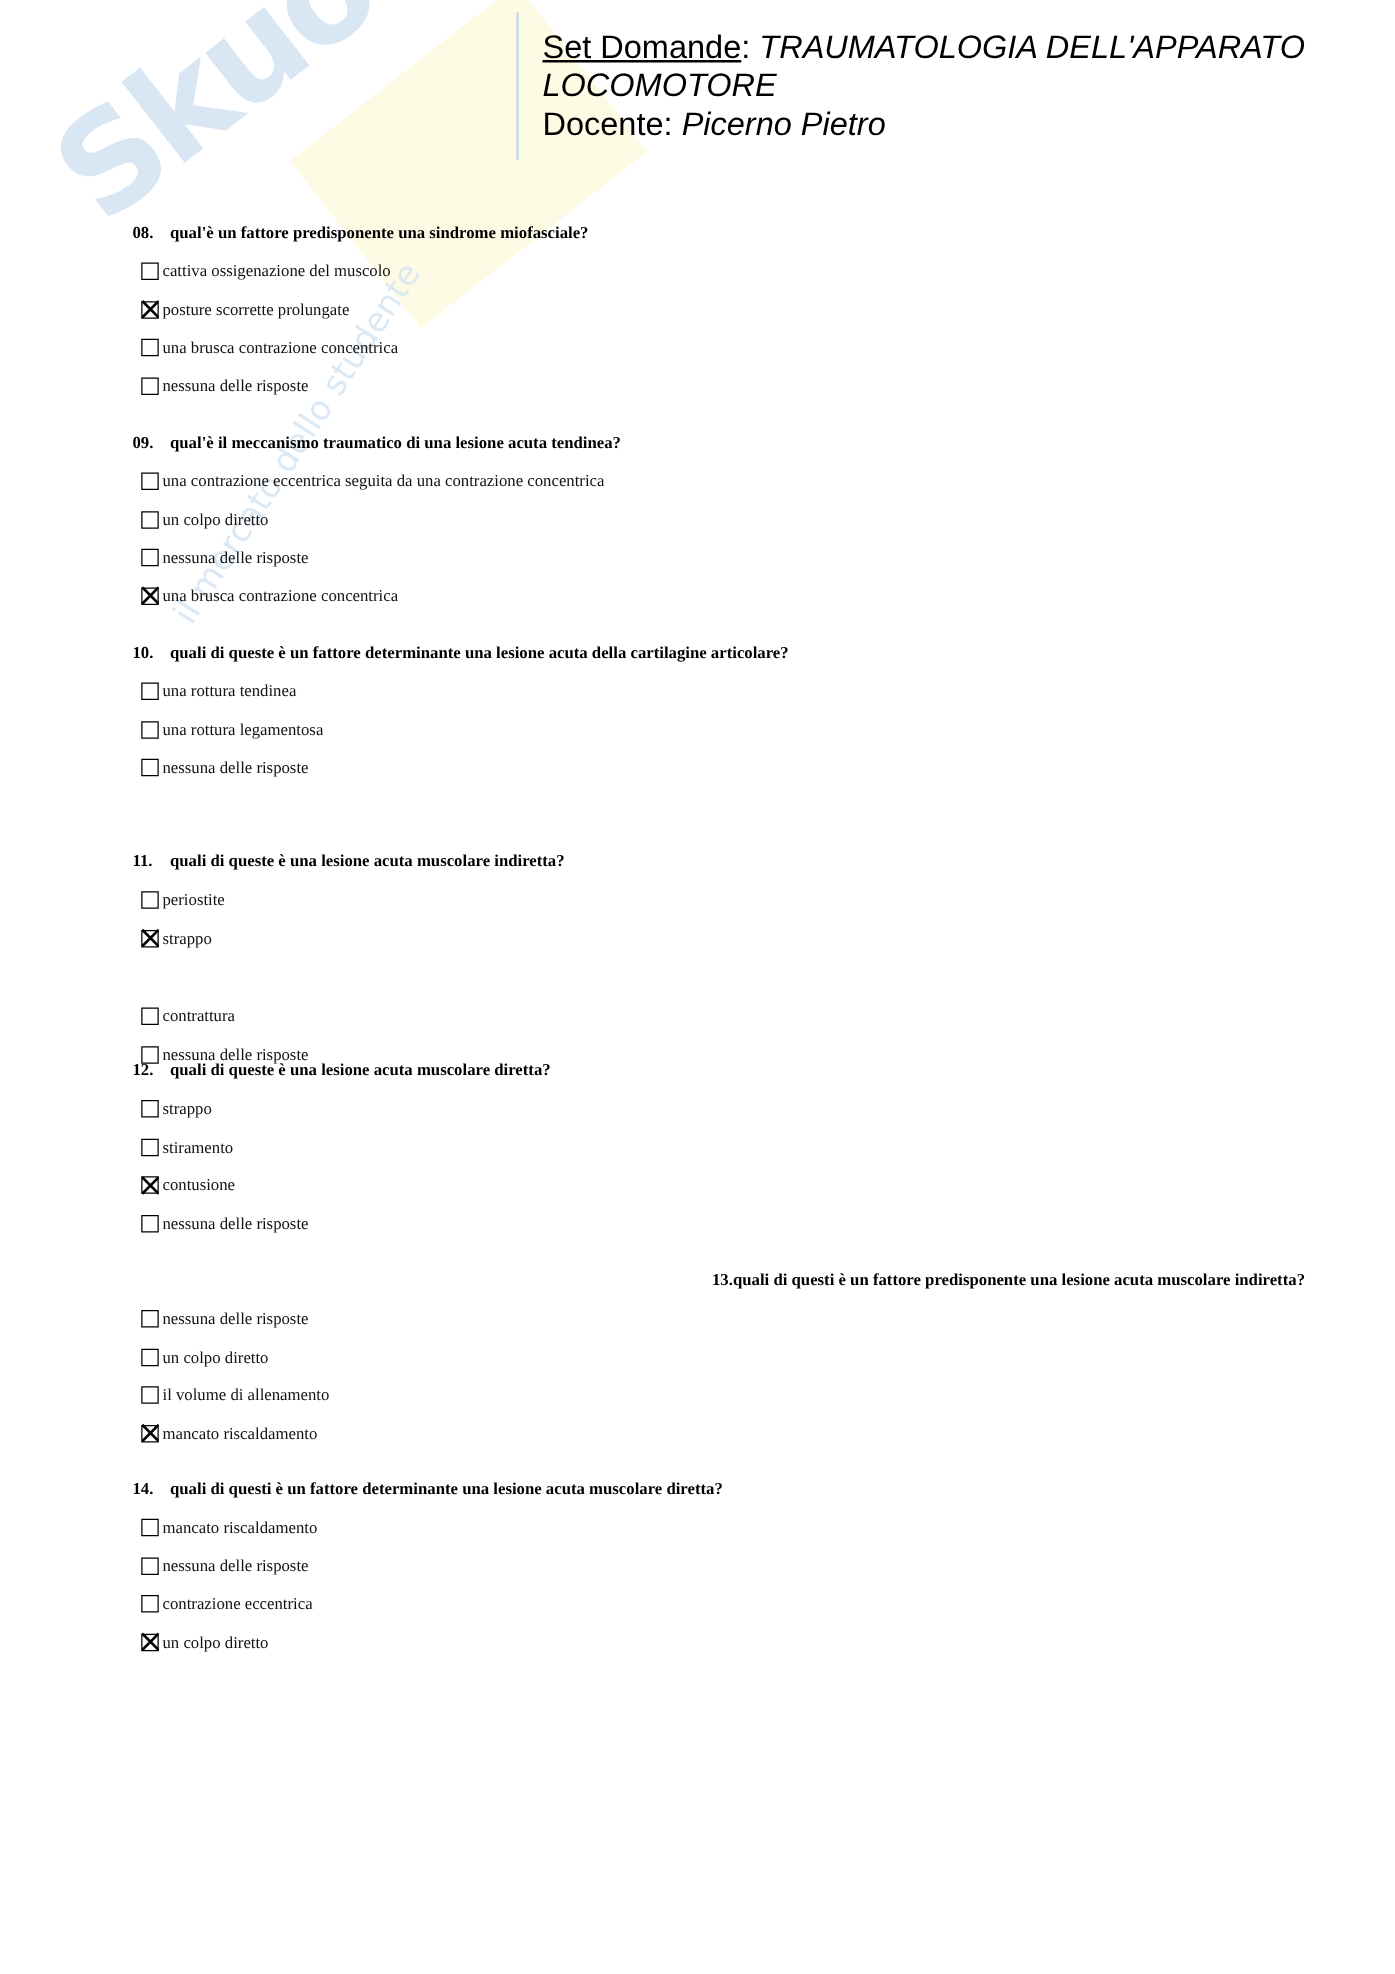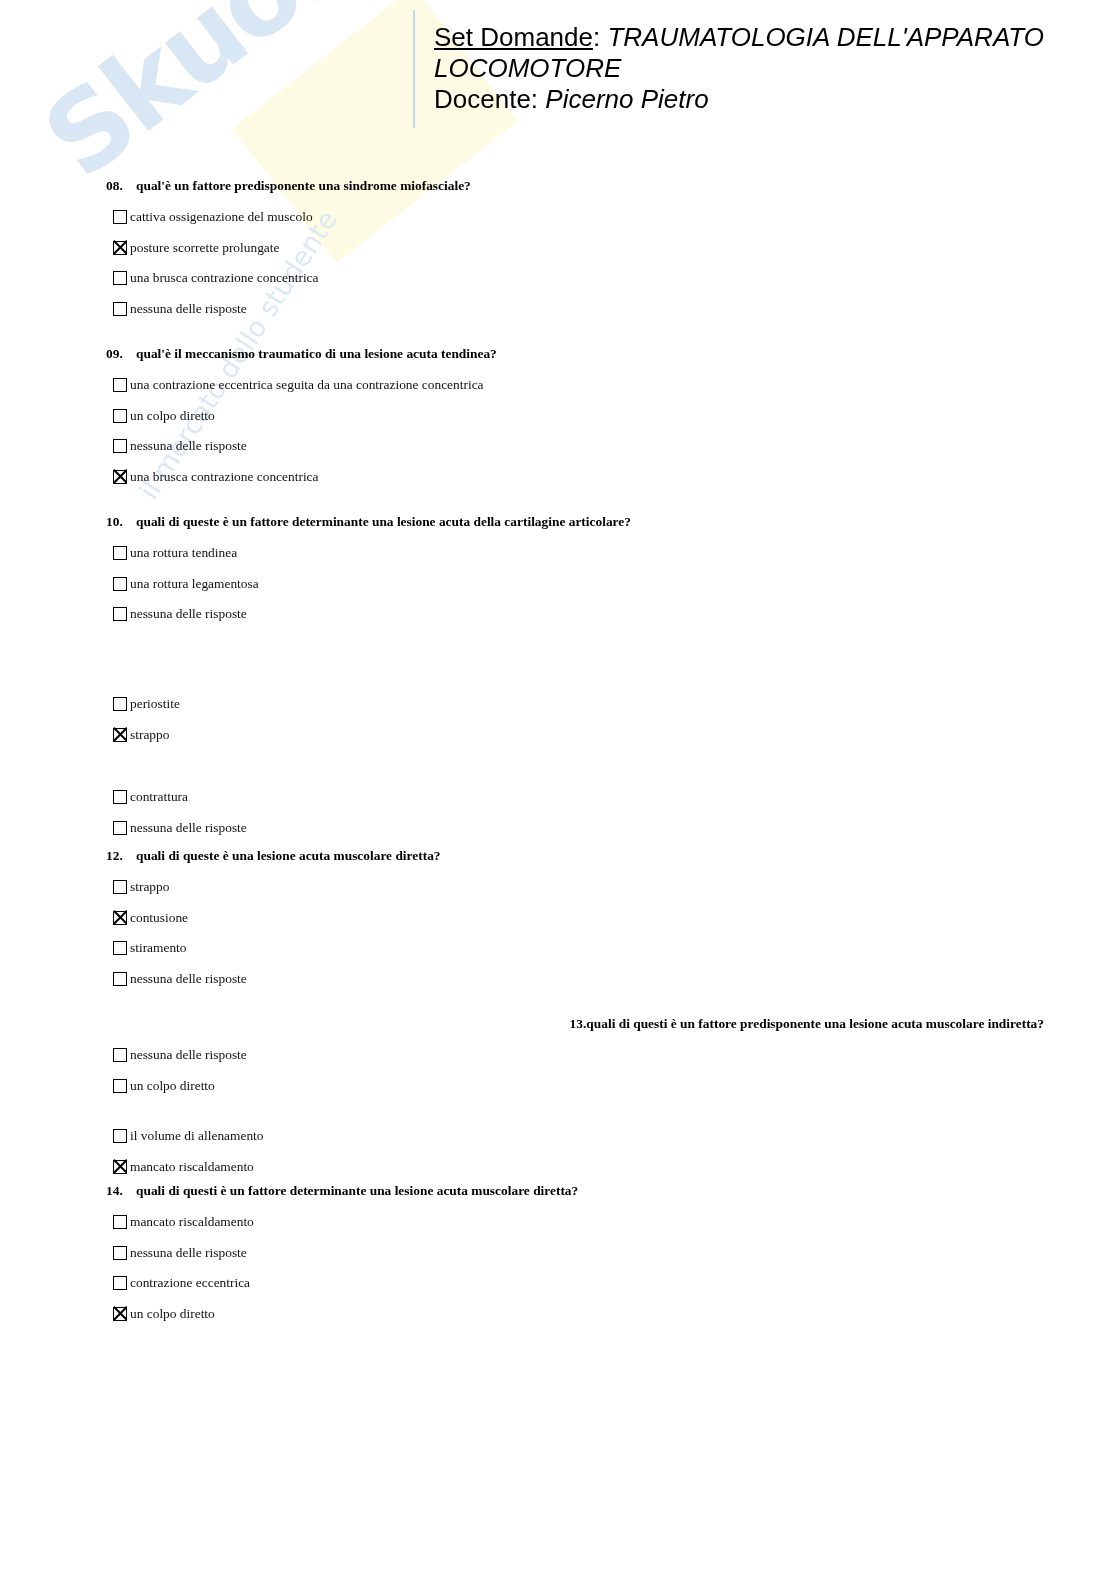--- a/index.html
+++ b/index.html
@@ -228,20 +228,21 @@
         <div class="option-row" style="top: 13px; position: relative;">
           <div class="checkbox"></div>
           <div class="opt-label">una rottura legamentosa</div>
         </div>
         <div class="option-row" style="top: 13px; position: relative;">
           <div class="checkbox"></div>
           <div class="opt-label">nessuna delle risposte</div>
         </div>
       </div>
       <div class="question-block" style="top: 681px;">
+        <div class="q-title"><span class="q-num">11.</span><span>quali di queste è una lesione acuta muscolare indiretta?</span></div>
         <div class="option-row" style="top: 13px; position: relative;">
           <div class="checkbox"></div>
           <div class="opt-label">periostite</div>
         </div>
         <div class="option-row" style="top: 13px; position: relative;">
           <div class="checkbox">
             <svg viewBox="0 0 15 15" xmlns="http://www.w3.org/2000/svg">
               <line x1="0.8" y1="0.8" x2="14.2" y2="14.2" stroke="#000" stroke-width="2.1"></line>
               <line x1="14.2" y1="0.8" x2="0.8" y2="14.2" stroke="#000" stroke-width="2.1"></line>
             </svg>
@@ -257,48 +258,48 @@
           <div class="opt-label">nessuna delle risposte</div>
         </div>
       </div>
       <div class="question-block" style="top: 848px;">
         <div class="q-title"><span class="q-num">12.</span><span>quali di queste è una lesione acuta muscolare diretta?</span></div>
         <div class="option-row" style="top: 13px; position: relative;">
           <div class="checkbox"></div>
           <div class="opt-label">strappo</div>
         </div>
         <div class="option-row" style="top: 13px; position: relative;">
+          <div class="checkbox"></div>
+          <div class="opt-label">stiramento</div>
+        </div>
+        <div class="option-row" style="top: 13px; position: relative;">
           <div class="checkbox">
             <svg viewBox="0 0 15 15" xmlns="http://www.w3.org/2000/svg">
               <line x1="0.8" y1="0.8" x2="14.2" y2="14.2" stroke="#000" stroke-width="2.1"></line>
               <line x1="14.2" y1="0.8" x2="0.8" y2="14.2" stroke="#000" stroke-width="2.1"></line>
             </svg>
           </div>
           <div class="opt-label">contusione</div>
-        </div>
-        <div class="option-row" style="top: 13px; position: relative;">
-          <div class="checkbox"></div>
-          <div class="opt-label">stiramento</div>
         </div>
         <div class="option-row" style="top: 13px; position: relative;">
           <div class="checkbox"></div>
           <div class="opt-label">nessuna delle risposte</div>
         </div>
       </div>
       <div class="question-block" style="top: 1016px; text-align: right;">
         <div class="q-title"><span class="q-num">13.</span><span>quali di questi è un fattore predisponente una lesione acuta muscolare indiretta?</span></div>
         <div class="option-row" style="top: 13px; position: relative;">
           <div class="checkbox"></div>
           <div class="opt-label">nessuna delle risposte</div>
         </div>
         <div class="option-row" style="top: 13px; position: relative;">
           <div class="checkbox"></div>
           <div class="opt-label">un colpo diretto</div>
         </div>
-        <div class="option-row" style="top: 13px; position: relative; margin-top: 20px;">
+        <div class="option-row" style="top: 13px; position: relative;">
           <div class="checkbox"></div>
           <div class="opt-label">il volume di allenamento</div>
         </div>
         <div class="option-row" style="top: 13px; position: relative;">
           <div class="checkbox">
             <svg viewBox="0 0 15 15" xmlns="http://www.w3.org/2000/svg">
               <line x1="0.8" y1="0.8" x2="14.2" y2="14.2" stroke="#000" stroke-width="2.1"></line>
               <line x1="14.2" y1="0.8" x2="0.8" y2="14.2" stroke="#000" stroke-width="2.1"></line>
             </svg>
           </div>

